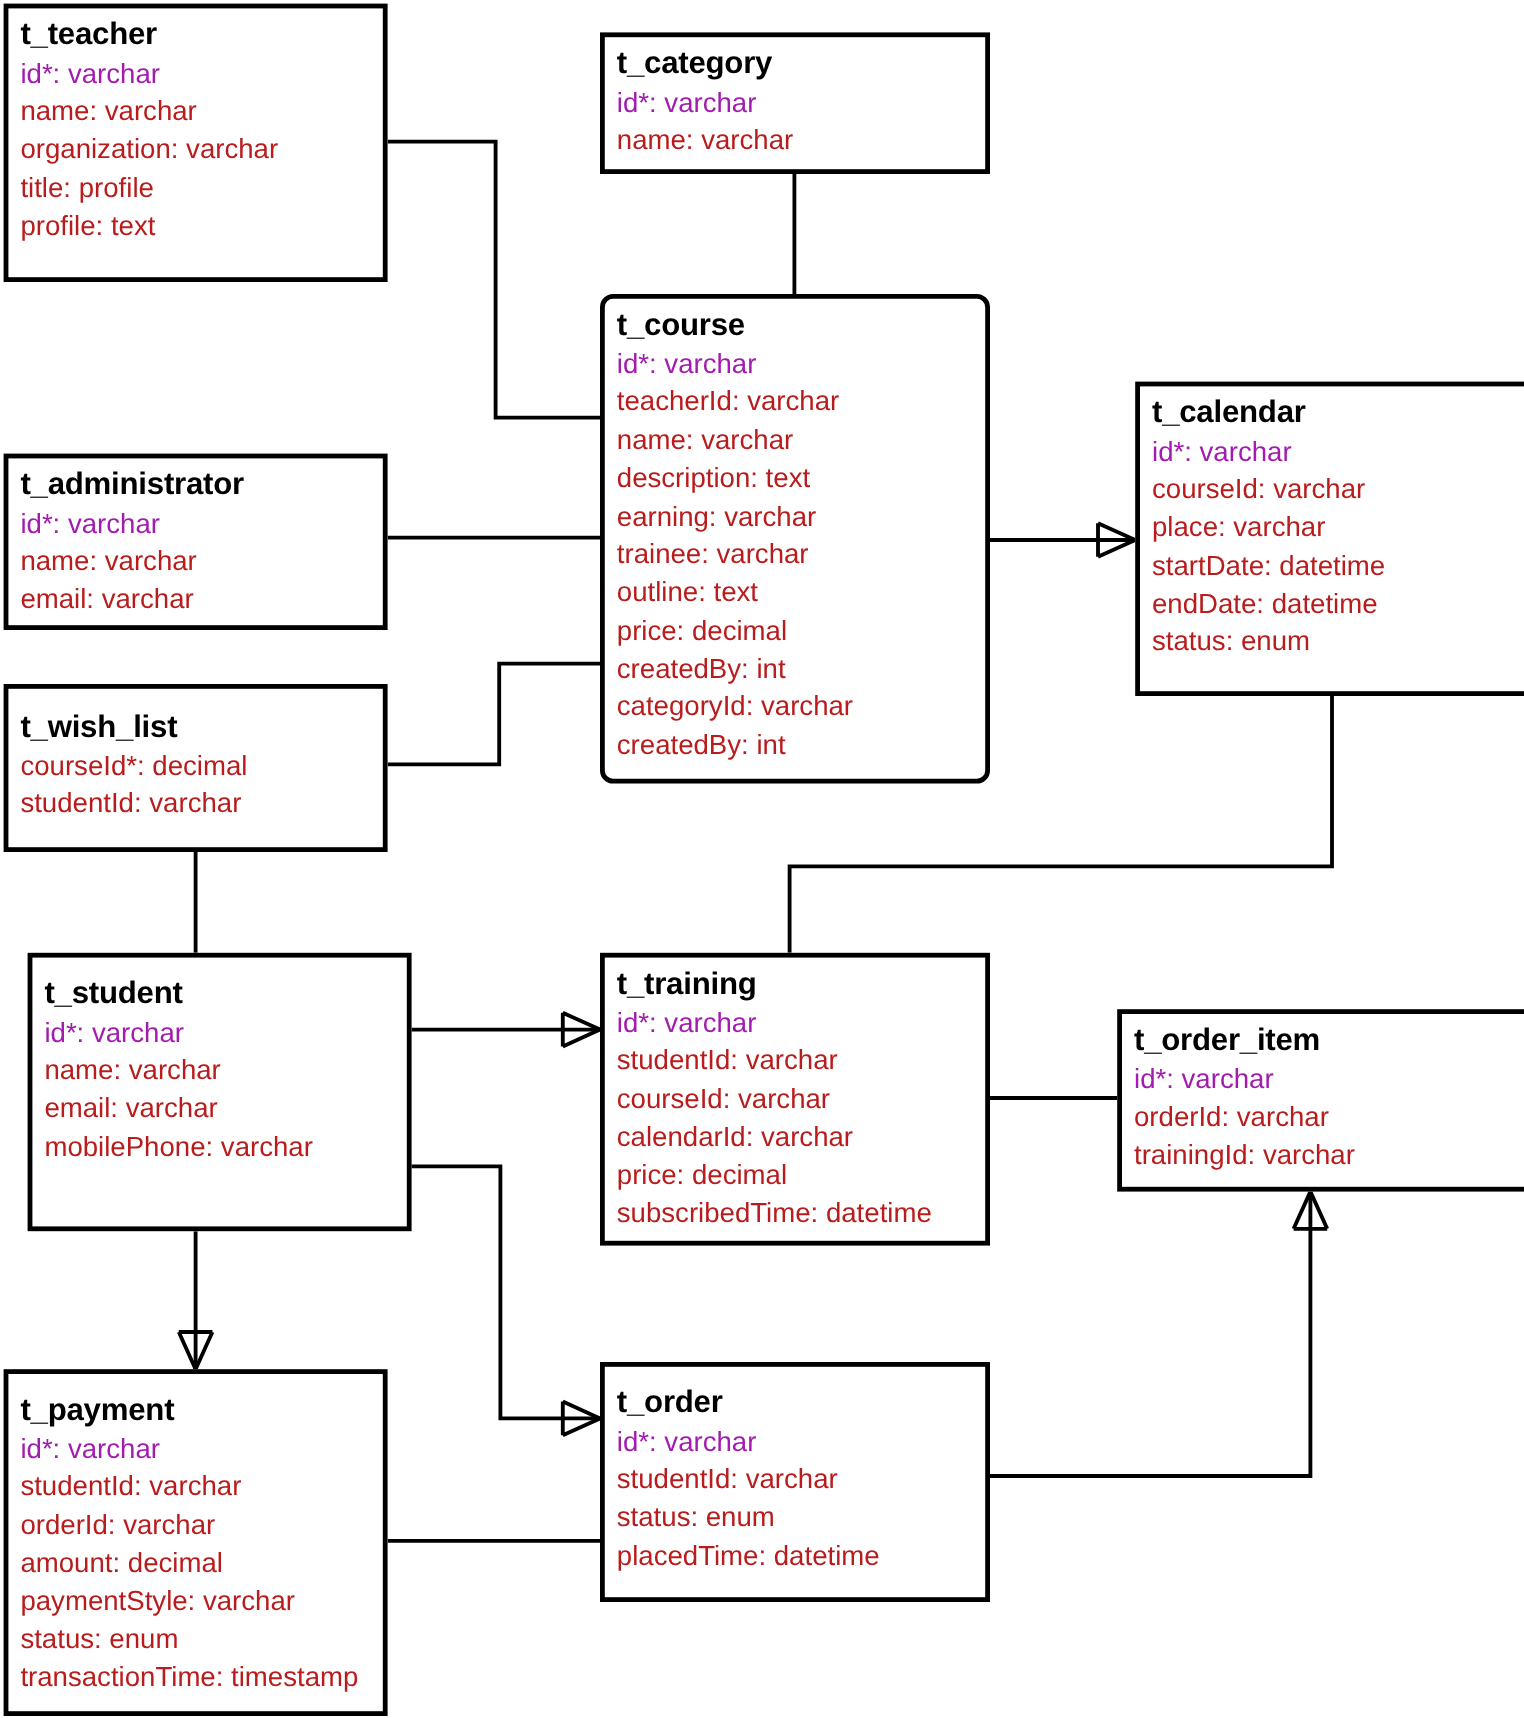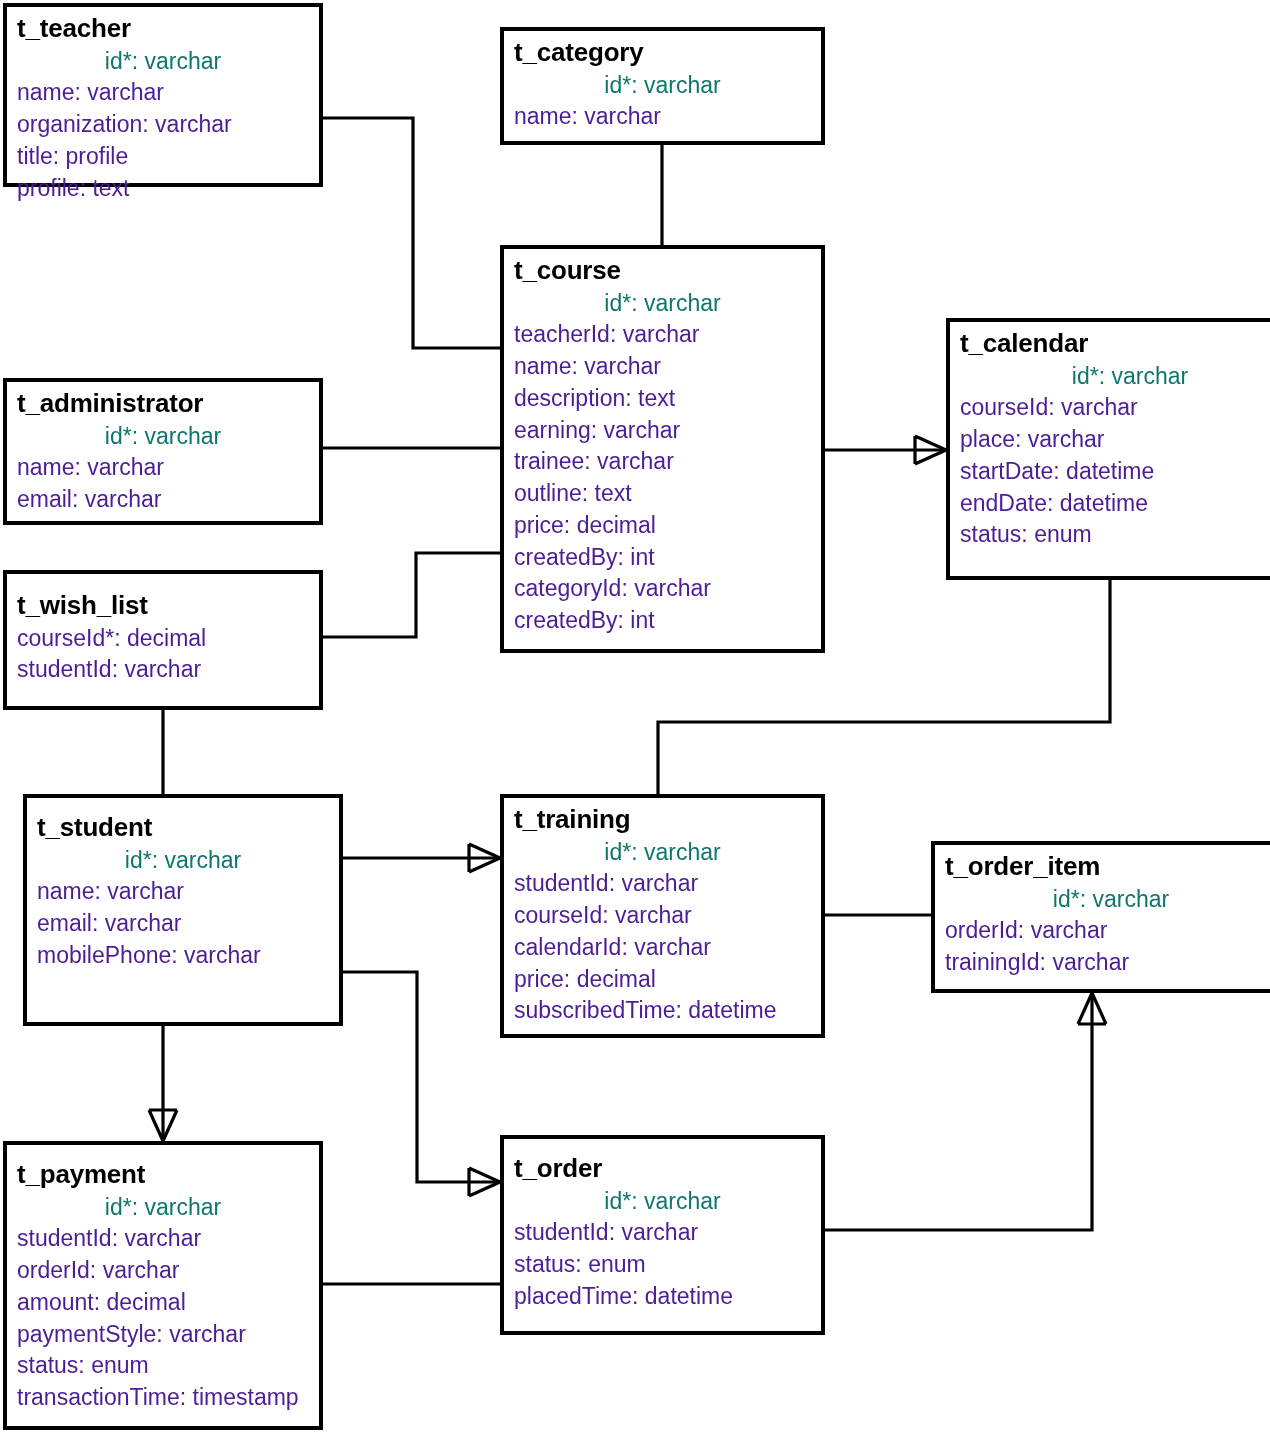--- a/index.html
+++ b/index.html
@@ -37,26 +37,25 @@
     font-weight: bold;
     color: #000000;
     letter-spacing: -0.2px;
     line-height: 1.22;
     white-space: nowrap;
     margin-bottom: 1px;
   }
   .attr {
     font-size: 23px;
     line-height: 1.38;
-    color: #4c1d95;
+    color: #b91c1c;
     white-space: nowrap;
   }
   .attr.pk {
-    color: #0f766e;
-    text-align: center;
+    color: #a21caf;
   }
 </style>
 </head>
 <body>
 
 <div id="canvas">
 
   <svg id="edges" viewBox="0 0 1270 1432" xmlns="http://www.w3.org/2000/svg">
     <g fill="none" stroke="#000000" stroke-width="3.2" stroke-linecap="butt" stroke-linejoin="miter">
 
@@ -86,36 +85,36 @@
       <path d="M 323 972 L 417 972 L 417 1182 L 500 1182"></path>
       <path d="M 500 1182 L 469 1168 M 500 1182 L 469 1196 M 469 1168 L 469 1196"></path>
 
       <path d="M 323 1284 L 500 1284"></path>
 
       <path d="M 825 1230 L 1092 1230 L 1092 993"></path>
       <path d="M 1092 993 L 1078 1024 M 1092 993 L 1106 1024 M 1078 1024 L 1106 1024"></path>
     </g>
   </svg>
 
-  <div class="entity" style="left:3px; top:3px; width:320px; height:184px;">
+  <div class="entity" style="left:3px; top:3px; width:320px; height:232px;">
     <div class="entity-title">t_teacher</div>
     <div class="attr pk">id*: varchar</div>
     <div class="attr">name: varchar</div>
     <div class="attr">organization: varchar</div>
     <div class="attr">title: profile</div>
     <div class="attr">profile: text</div>
   </div>
 
   <div class="entity" style="left:500px; top:27px; width:325px; height:118px;">
     <div class="entity-title">t_category</div>
     <div class="attr pk">id*: varchar</div>
     <div class="attr">name: varchar</div>
   </div>
 
-  <div class="entity" style="left:500px; top:245px; width:325px; height:408px;">
+  <div class="entity" style="left:500px; top:245px; width:325px; height:408px;border-radius:11px;">
     <div class="entity-title">t_course</div>
     <div class="attr pk">id*: varchar</div>
     <div class="attr">teacherId: varchar</div>
     <div class="attr">name: varchar</div>
     <div class="attr">description: text</div>
     <div class="attr">earning: varchar</div>
     <div class="attr">trainee: varchar</div>
     <div class="attr">outline: text</div>
     <div class="attr">price: decimal</div>
     <div class="attr">createdBy: int</div>

